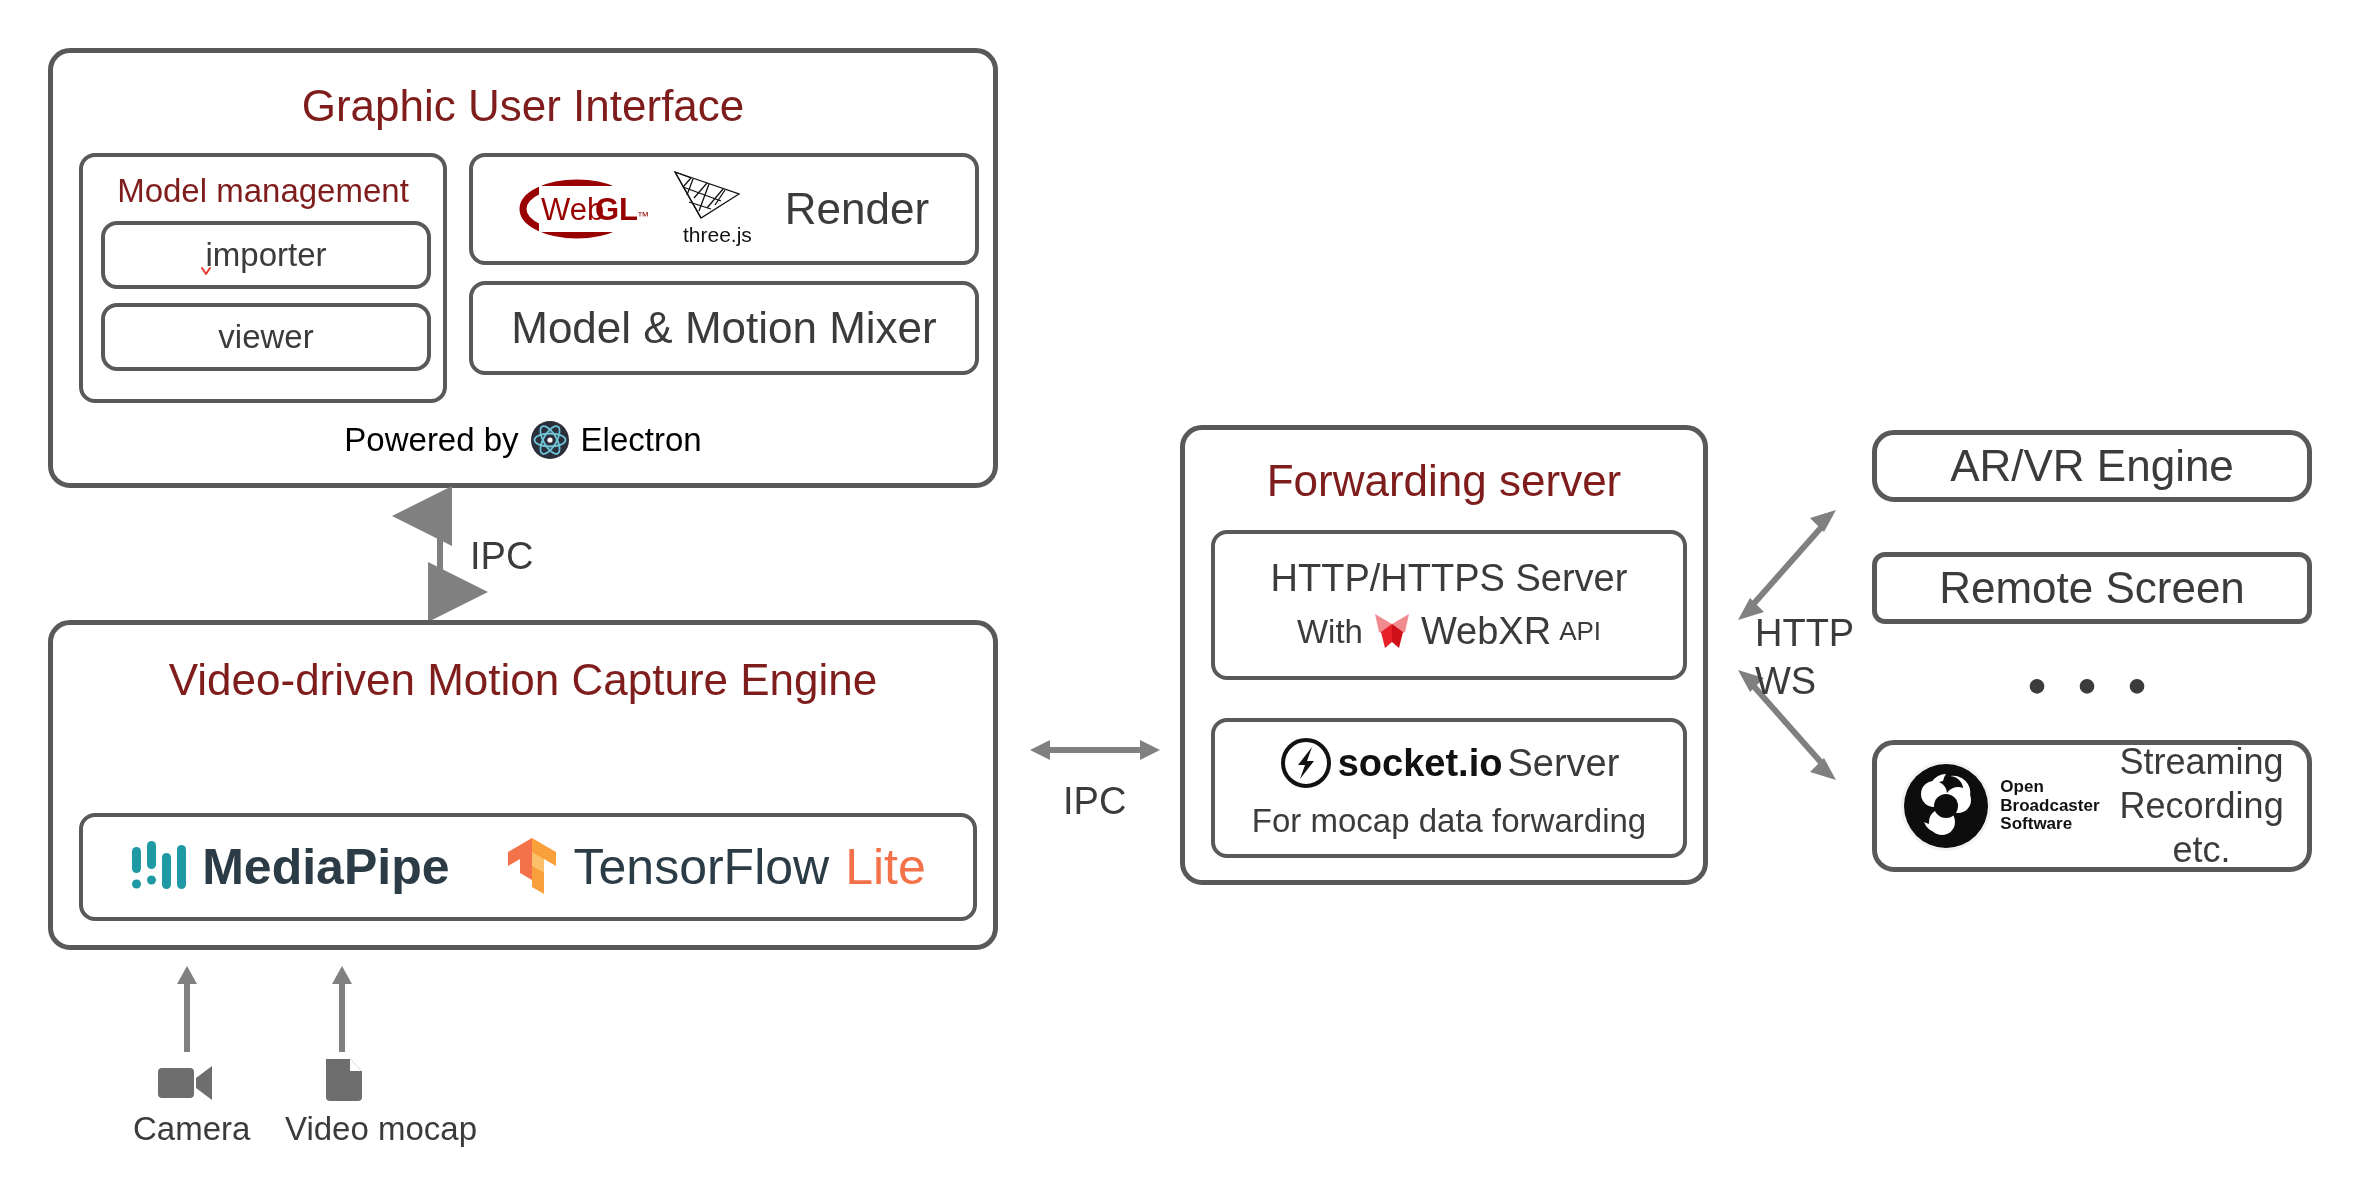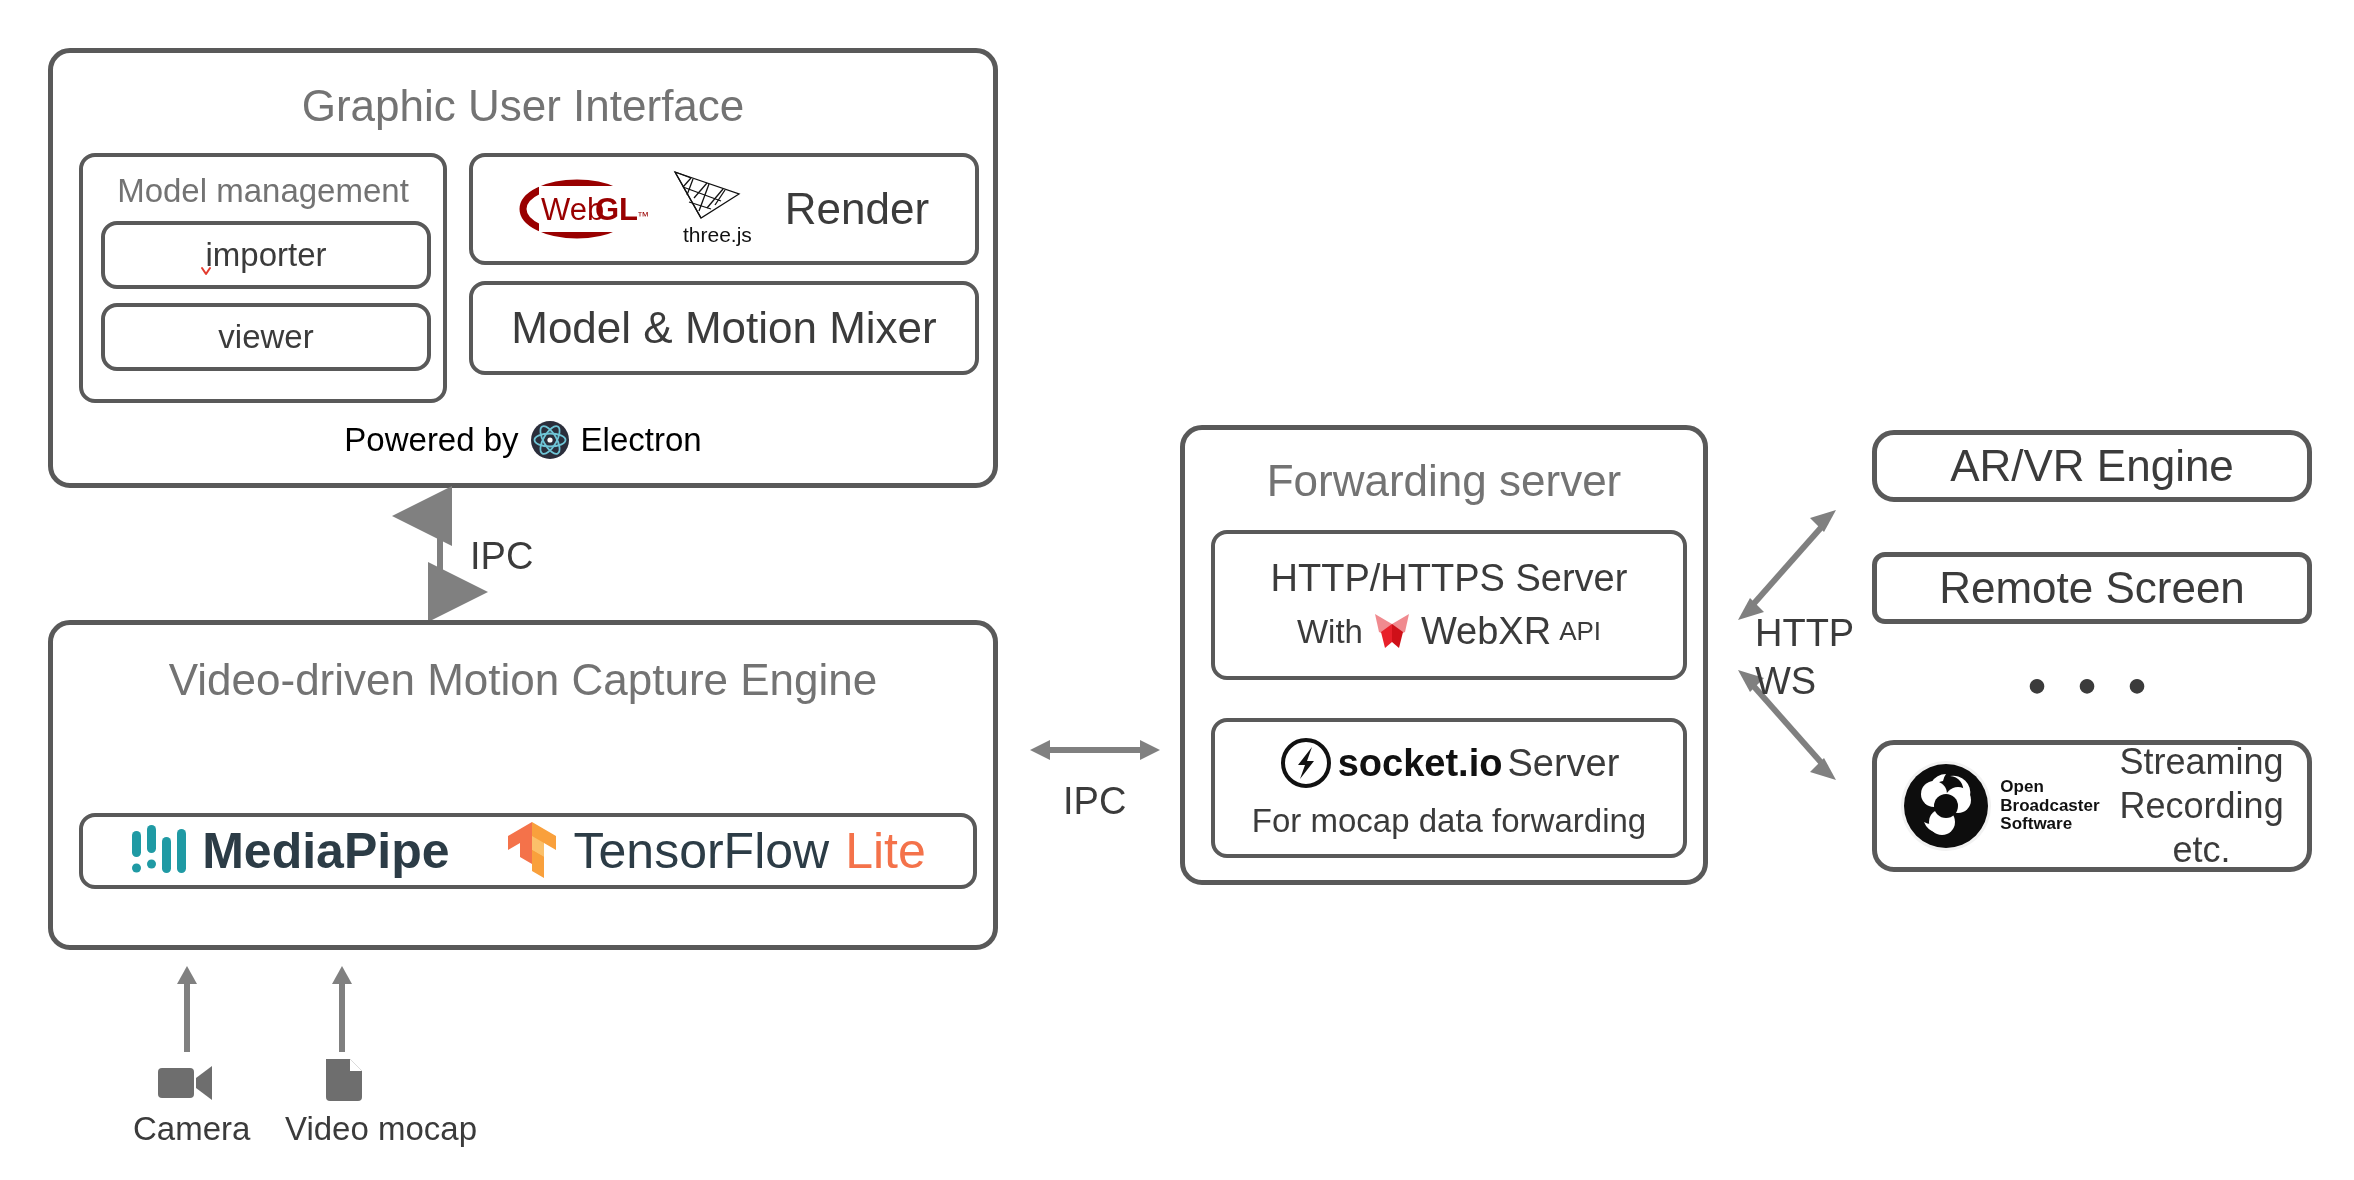--- a/index.html
+++ b/index.html
@@ -15,21 +15,21 @@
     position: absolute;
     border: 5px solid #595959;
     border-radius: 22px;
     background: #ffffff;
   }
   .box.inner { border-width: 4px; border-radius: 16px; }
 
   .ttl {
     position: absolute; left: 0; right: 0;
     text-align: center;
-    color: #737373;
+    color: #7f1d1d;
     font-weight: 400;
     white-space: nowrap;
   }
   .ctr {
     position: absolute; left: 0; right: 0; top: 0; bottom: 0;
     display: flex; align-items: center; justify-content: center;
     color: #3b3b3b;
   }
   .col { flex-direction: column; }
   .arrow-label {
@@ -143,21 +143,21 @@
       <line x1="22" y1="88" x2="22" y2="12" stroke="#808080" stroke-width="6" marker-end="url(#ah-up)"></line>
       <line x1="22" y1="12" x2="22" y2="88" stroke="#808080" stroke-width="6" marker-end="url(#ah-dn)"></line>
     </svg>
   </div>
   <div class="arrow-label lbl-lg" style="left:470px; top:535px;">IPC</div>
 
   <div class="box" style="left:48px; top:620px; width:950px; height:330px;">
     <div class="ttl lbl-xl" style="top:30px;">Video-driven Motion Capture Engine</div>
 
 
-    <div class="box inner" style="left:26px; top:188px; width:898px; height:76px;text-align:center;">
+    <div class="box inner" style="left:26px; top:188px; width:898px; height:108px;text-align:center;">
       <div class="ctr" style="gap:56px;">
 
         <span class="logo-row">
           <span style="display:inline-block;">
             <svg width="58" height="56" viewBox="0 0 58 56">
               <g fill="#1f9aa4">
                 <rect x="2" y="8" width="9" height="26" rx="4.5"></rect>
                 <circle cx="6.5" cy="45" r="4.5"></circle>
                 <rect x="17" y="2" width="9" height="28" rx="4.5"></rect>
                 <circle cx="21.5" cy="41" r="4.5"></circle>

